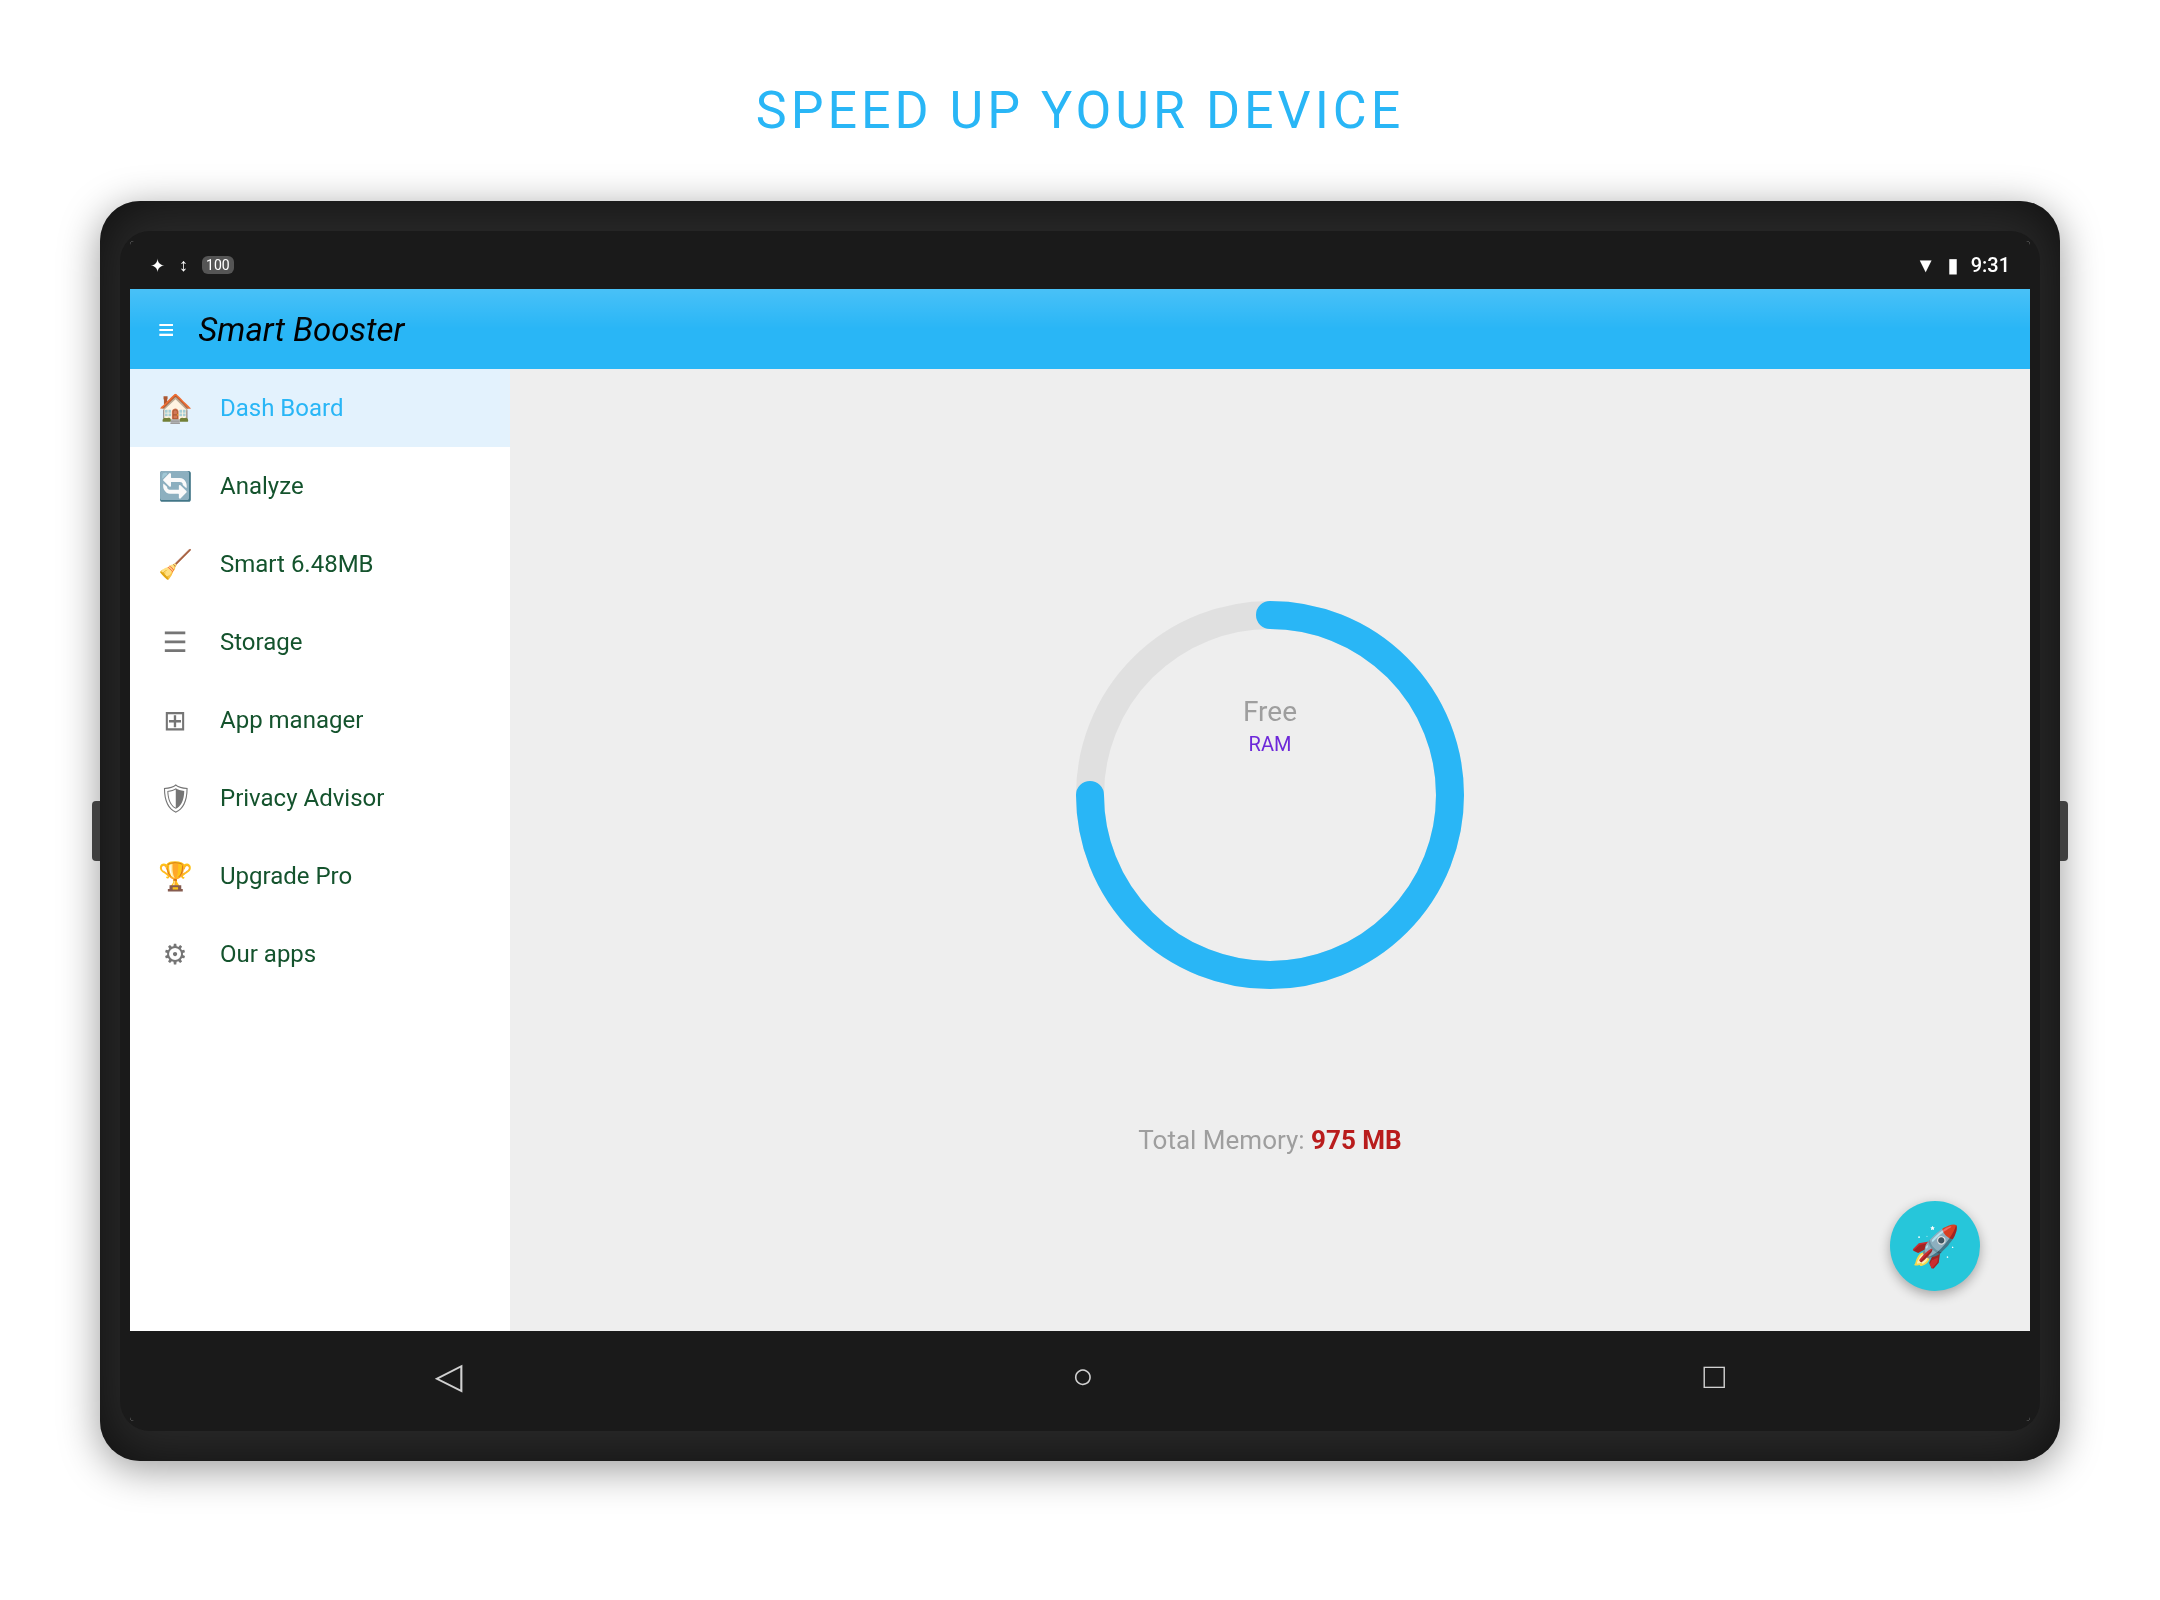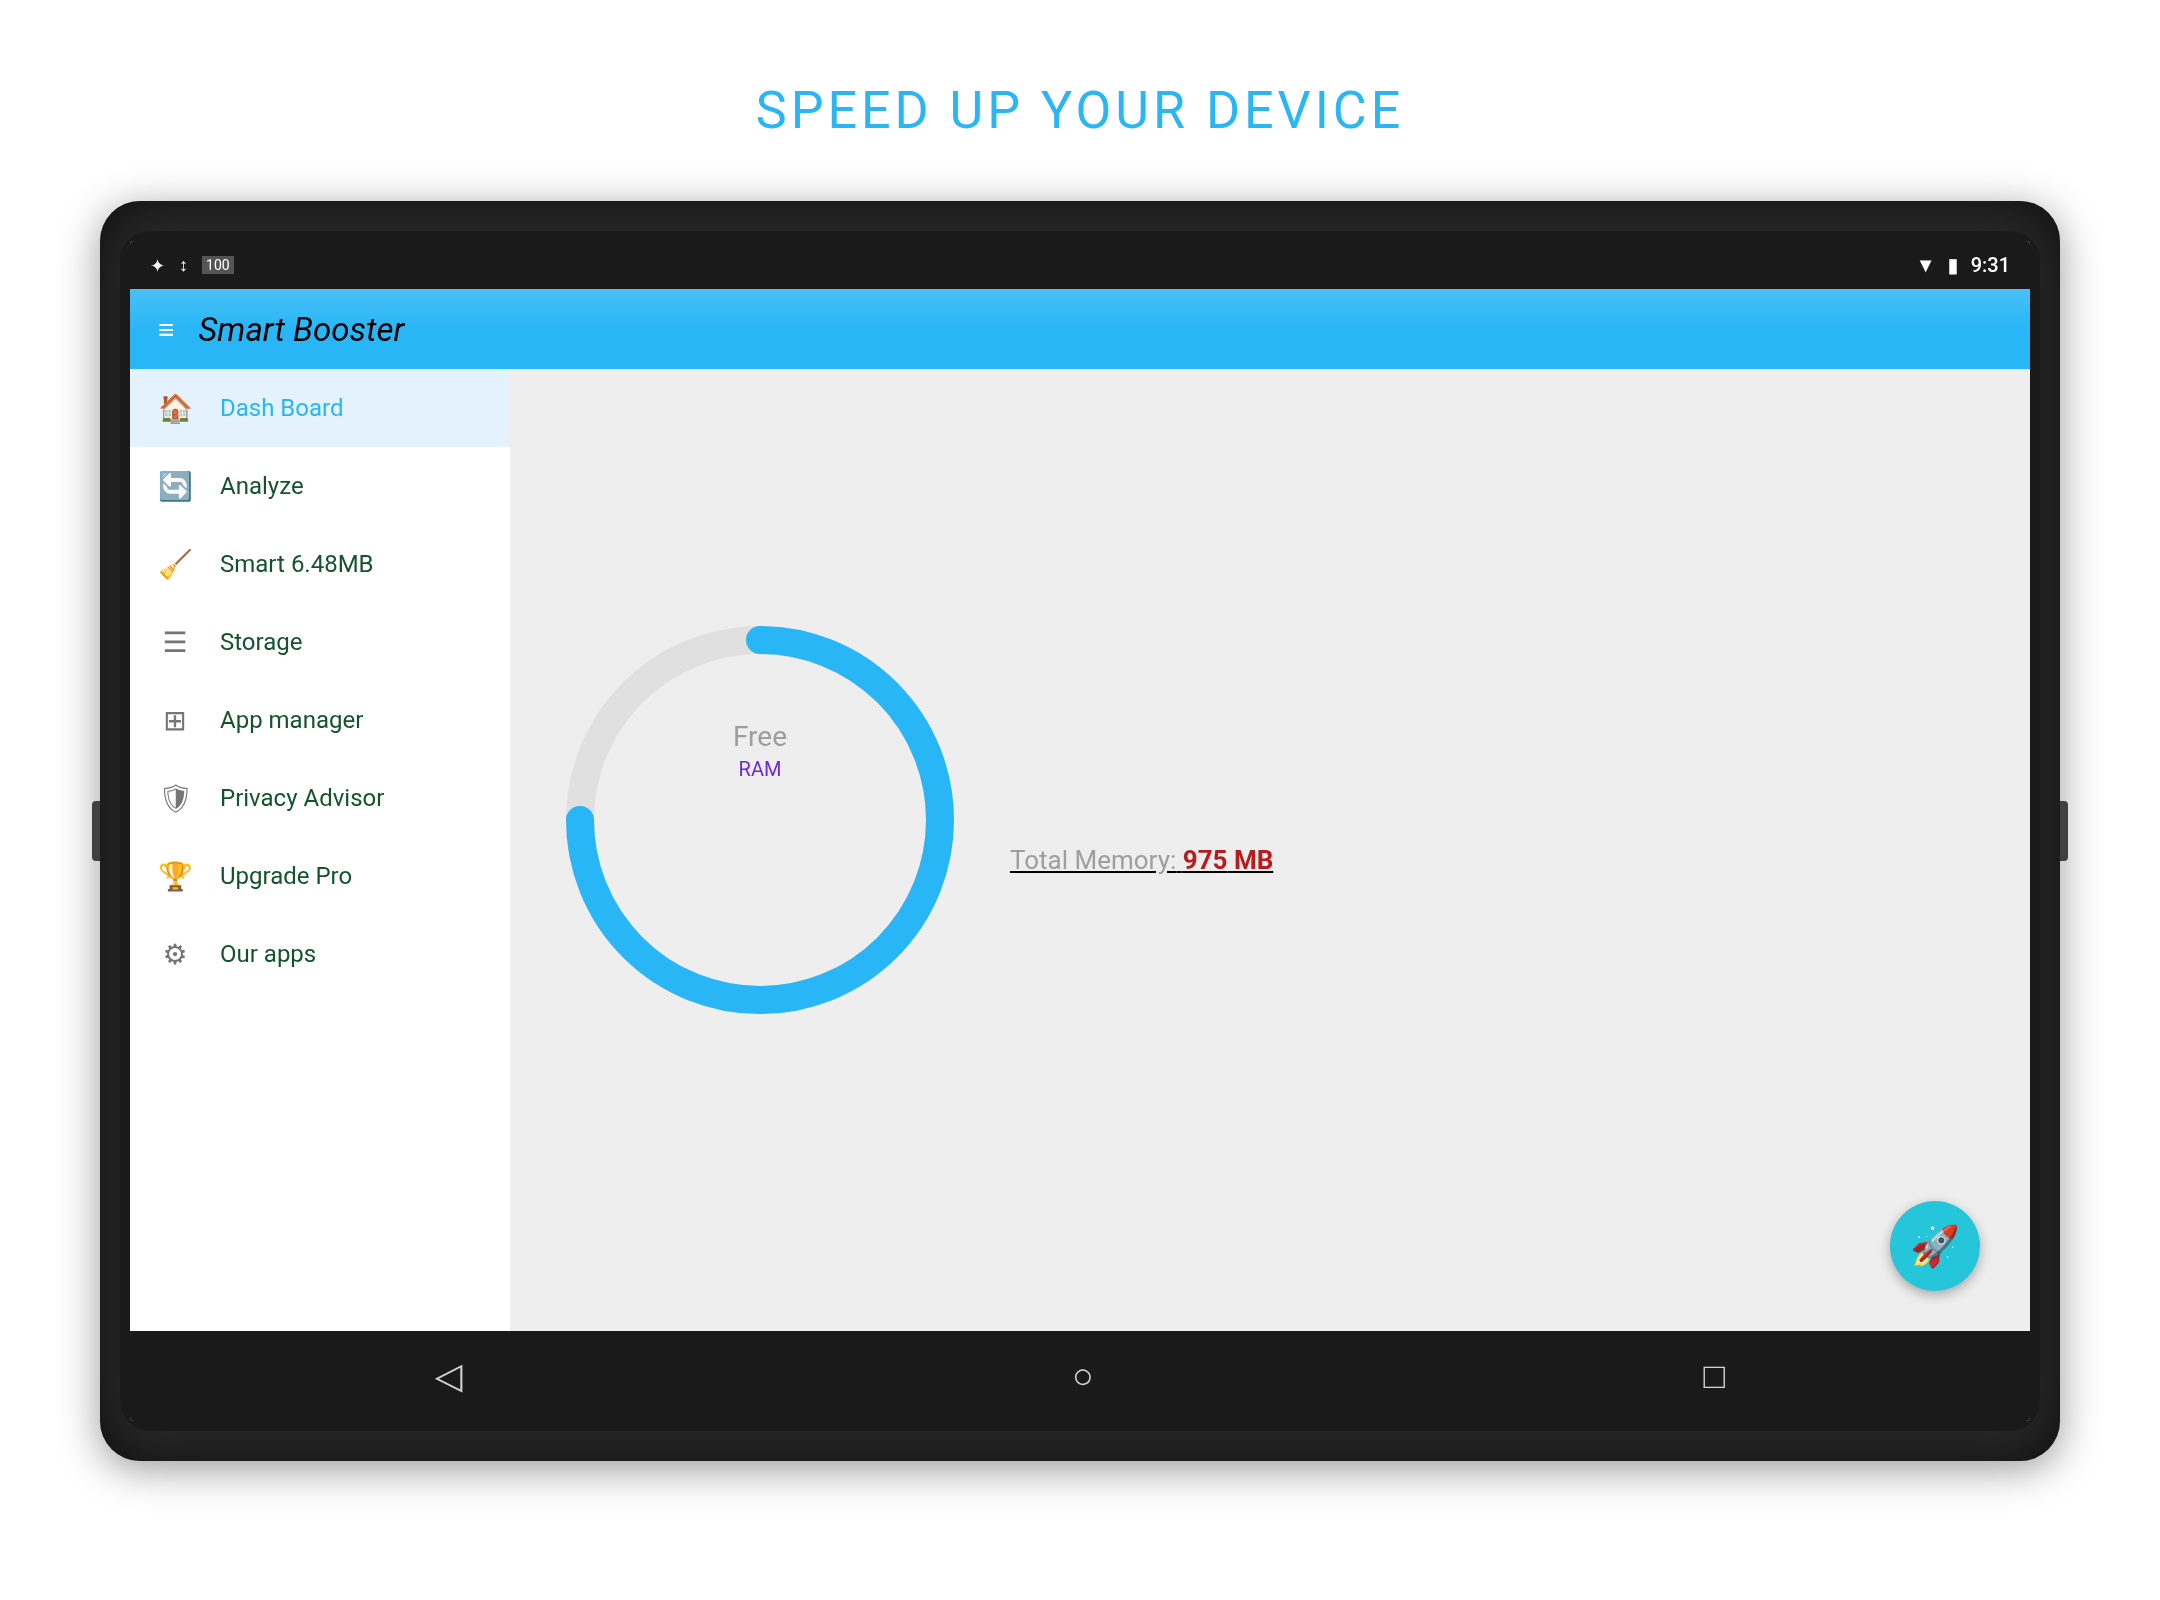--- a/index.html
+++ b/index.html
@@ -162,24 +162,24 @@
     .sidebar-label {
       font-size: 24px;
       color: #14532d;
     }
 
     
     .content-area {
       flex: 1;
       background: #eeeeee;
       display: flex;
-      flex-direction: row;
-      align-items: center;
+      flex-direction: column;
+      align-items: center;
+      justify-content: center;
       position: relative;
-      text-decoration: underline;
     }
 
     
     .ram-circle-container {
       display: flex;
       flex-direction: column;
       align-items: center;
       margin-bottom: 60px;
     }
 
@@ -298,21 +298,21 @@
   <div class="side-button-left"></div>
   <div class="side-button-right"></div>
 
   <div class="tablet-inner">
     <div class="screen">
 
       <div class="status-bar">
         <div class="status-left">
           <span class="status-icon">✦</span>
           <span class="status-icon">↕</span>
-          <span class="status-icon" style="font-size:14px; background:#555; padding:1px 4px; border-radius:0;">100</span>
+          <span class="status-icon" style="font-size:14px; background:#555; padding:1px 4px; border-radius:6px;">100</span>
         </div>
         <div class="status-right">
           <span>▼</span>
           <span>▮</span>
           <span>9:31</span>
         </div>
       </div>
 
       <div class="app-bar">
         <div class="app-bar-gloss"></div>

